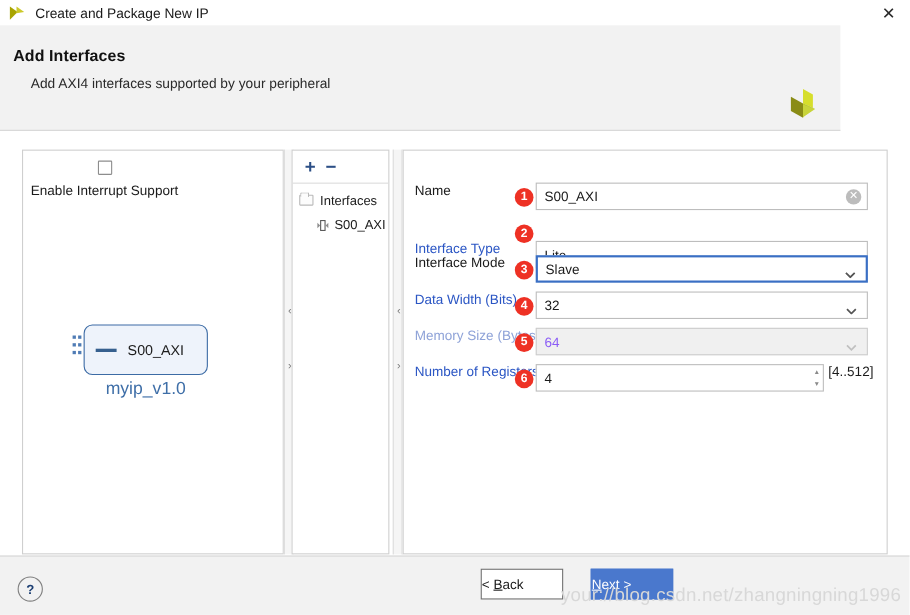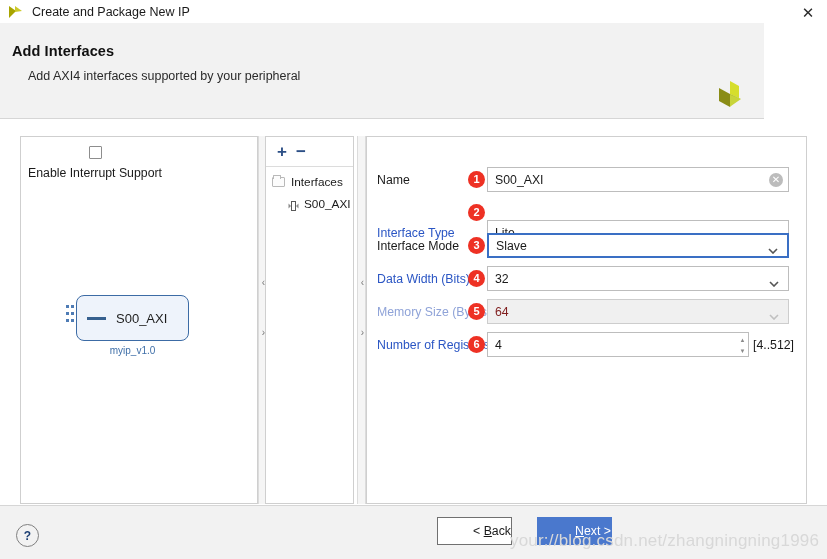--- a/index.html
+++ b/index.html
@@ -96,21 +96,21 @@
   .ip-pins i { display:block; width:3px; height:3px; background:#4f7cb5; }
   .ip-dash {
     width: 19px; height: 3px; background: #36608f; margin-left: 10px; flex: none;
   }
   .ip-name {
     font-size: 13px; color: #1d1d1d; margin-left: 10px;
     font-family: "Liberation Sans", sans-serif;
   }
   .ip-caption {
     position: absolute; left: 55px; top: 208px; width: 113px;
-    text-align: center; font-size: 10px; color: #3f6fa8;
+    text-align: center; font-size: 16px; color: #3f6fa8;
   }
 
   
   .splitter {
     position: absolute; top: 16px; width: 9px; height: 368px;
     background: #f5f5f5; border-left: 1px solid #dcdcdc; border-right: 1px solid #dcdcdc;
   }
   .splitter .up, .splitter .dn {
     position: absolute; left: 0; width: 9px; height: 14px;
     display: flex; align-items: center; justify-content: center;
@@ -159,39 +159,39 @@
   .tree-text { font-size: 11.8px; color: #1a1a1a; white-space: nowrap; }
 
   
   .panel-form {
     position: absolute; left: 366px; top: 16px;
     width: 441px; height: 368px;
     border: 1px solid #cfcfcf; background: #ffffff;
   }
   .form-row {
     position: absolute; left: 0; width: 441px; height: 27px;
-    display: flex; align-items: center;
+    display: flex; align-items: flex-start;
   }
   .form-label {
     width: 120px; padding-left: 10px; font-size: 12.3px;
     color: #1a1a1a; white-space: nowrap; overflow: hidden;
   }
   .form-label.link { color: #2b56c4; }
   .form-label.dim  { color: #8fa3d8; }
 
   .ctl {
     position: relative; height: 25px; width: 302px;
     border: 1px solid #bdbdbd; background: #ffffff;
     display: flex; align-items: center;
     font-size: 12.3px; color: #1a1a1a;
   }
   .ctl .val { padding-left: 7px; }
   .ctl.focused { border: 2px solid #3a6fc4; }
   .ctl.disabled { background: #f0f0f0; border-color: #cdcdcd; }
-  .ctl.disabled .val { color: #7f1d1d; }
+  .ctl.disabled .val { color: #8b5cf6; }
 
   .chev {
     position: absolute; right: 9px; top: 50%; transform: translateY(-50%);
     width: 10px; height: 6px;
   }
   .clear-ico {
     position: absolute; right: 5px; top: 50%; transform: translateY(-50%);
     width: 14px; height: 14px; border-radius: 50%; background: #bcbcbc;
     display: flex; align-items: center; justify-content: center;
     color: #ffffff; font-size: 10px; line-height: 1;
@@ -225,21 +225,21 @@
   .help-btn {
     position: absolute; left: 16px; top: 18px;
     width: 23px; height: 23px; border-radius: 50%;
     border: 1px solid #808080; background: #f2f2f2;
     display: flex; align-items: center; justify-content: center;
     color: #1c3f73; font-size: 12px; font-weight: bold;
   }
   .btn {
     position: absolute; top: 517px; height: 28px; width: 75px;
     border: 1px solid #707070; background: #ffffff;
-    display: flex; align-items: center; justify-content: flex-end;
+    display: flex; align-items: center; justify-content: flex-start;
     font-size: 12.3px; color: #1a1a1a;
   }
   .btn u { text-decoration: underline; }
   .btn.primary {
     background: #4a78cd; border-color: #4a78cd; color: #ffffff;
   }
   .btn.disabled { color: #a8a8a8; border-color: #c6c6c6; background: #f5f5f5; }
   #btn-back   { left: 437px; }
   #btn-next   { left: 537px; }
   #btn-finish { left: 638px; }

